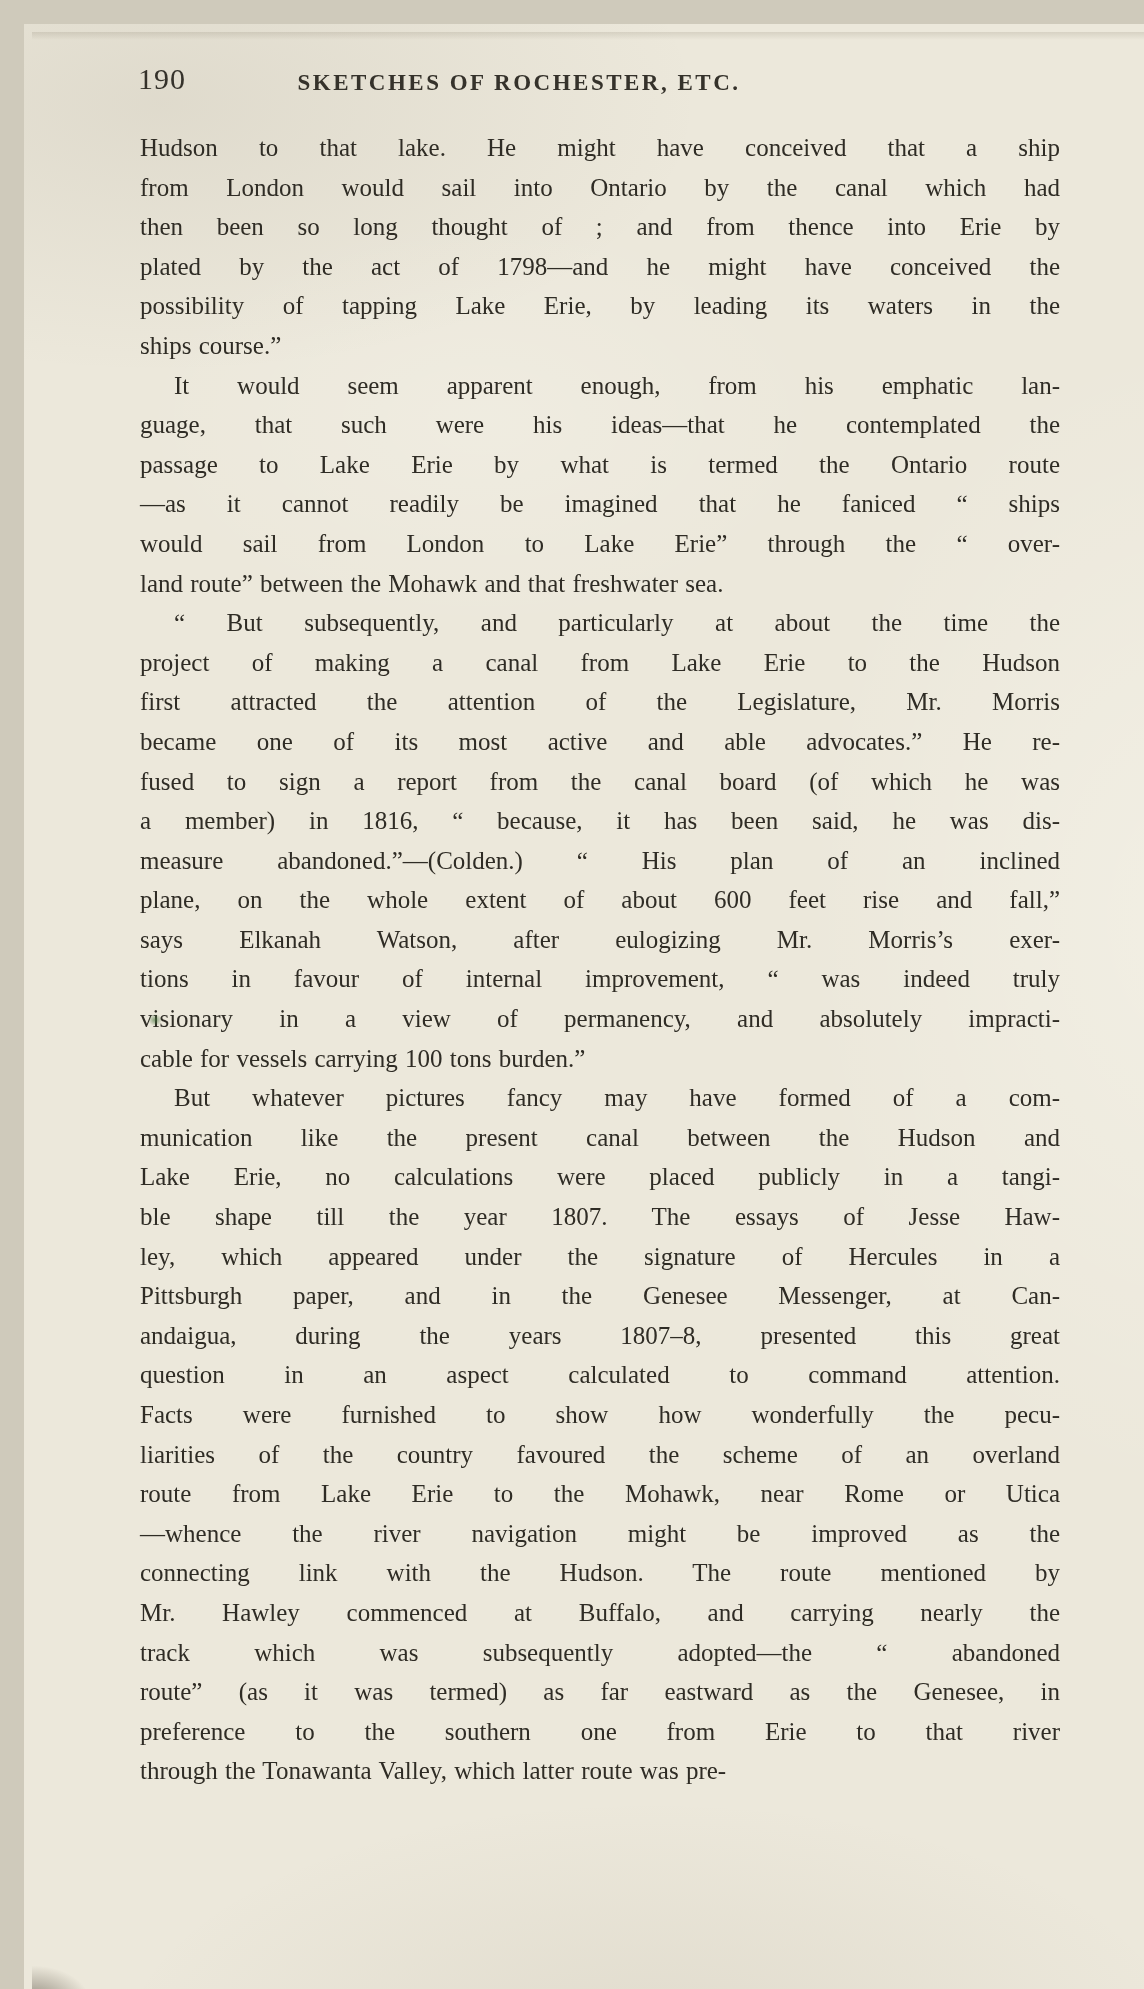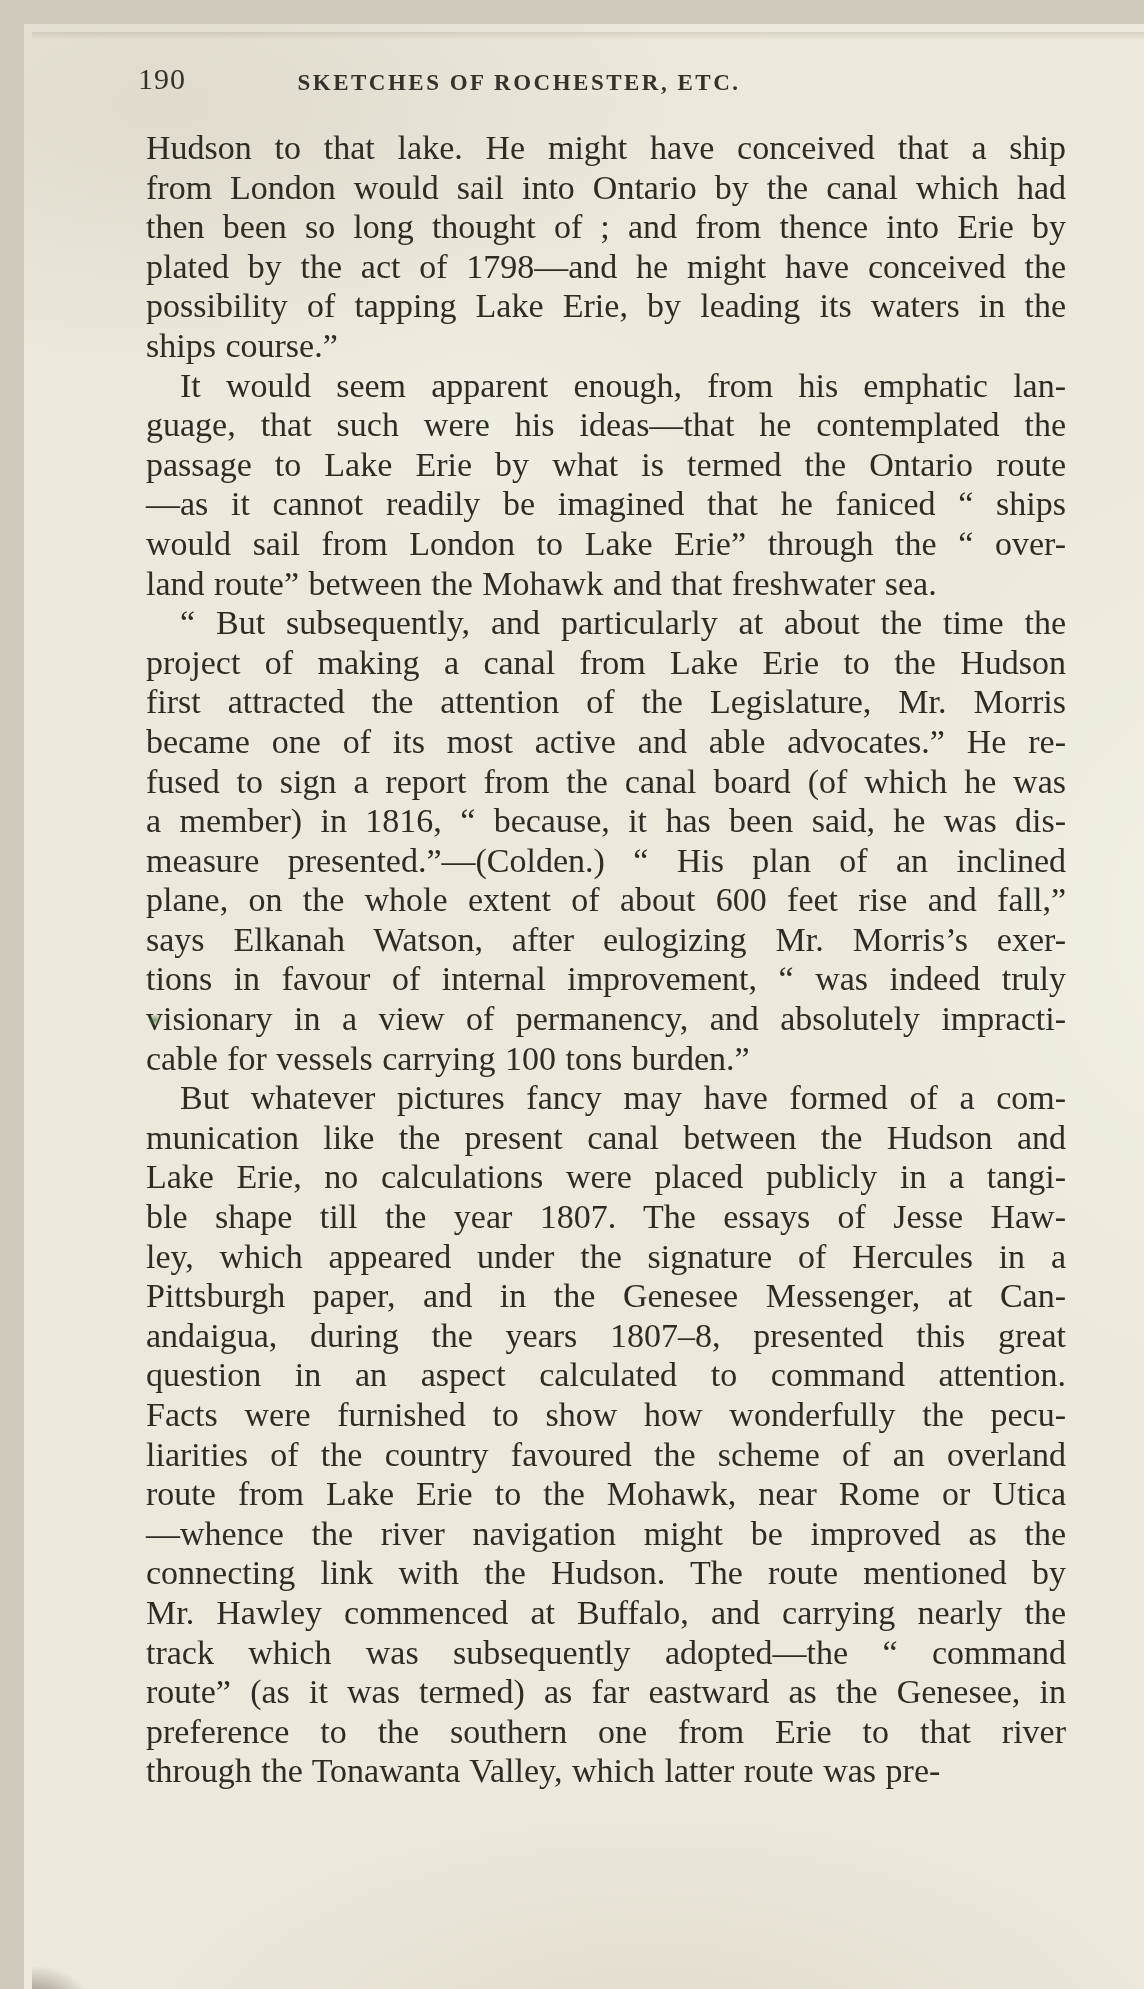--- a/index.html
+++ b/index.html
@@ -34,24 +34,24 @@
     top: 38px;
     transform: translateX(-50%);
     font-size: 23px;
     font-weight: bold;
     letter-spacing: 2.5px;
     color: #35322b;
     white-space: nowrap;
   }
   .text-block {
     position: absolute;
-    left: 106px;
+    left: 100px;
     top: 92px;
     width: 936px;
-    font-size: 34px;
+    font-size: 25px;
     line-height: 31.6px;
     color: #2f2c25;
     word-spacing: 1px;
   }
   .para { margin: 0; }
   .line {
     display: block;
     text-align: justify;
     text-align-last: justify;
   }
@@ -116,21 +116,21 @@
         <span class="line">would sail from London to Lake Erie” through the “ over-</span>
         <span class="line last">land route” between the Mohawk and that freshwater sea.</span>
       </p>
       <p class="para">
         <span class="line indented">“ But subsequently, and particularly at about the time the</span>
         <span class="line">project of making a canal from Lake Erie to the Hudson</span>
         <span class="line">first attracted the attention of the Legislature, Mr. Morris</span>
         <span class="line">became one of its most active and able advocates.”  He re-</span>
         <span class="line">fused to sign a report from the canal board (of which he was</span>
         <span class="line">a member) in 1816, “ because, it has been said, he was dis-</span>
-        <span class="line">measure presented.”—(Colden.)  “ His plan of an inclined</span>
+        <span class="line">measure abandoned.”—(Colden.)  “ His plan of an inclined</span>
         <span class="line">plane, on the whole extent of about 600 feet rise and fall,”</span>
         <span class="line">says Elkanah Watson, after eulogizing Mr. Morris’s exer-</span>
         <span class="line">tions in favour of internal improvement, “ was indeed truly</span>
         <span class="line">visionary in a view of permanency, and absolutely impracti-</span>
         <span class="line last">cable for vessels carrying 100 tons burden.”</span>
       </p>
       <p class="para">
         <span class="line indented">But whatever pictures fancy may have formed of a com-</span>
         <span class="line">munication like the present canal between the Hudson and</span>
         <span class="line">Lake Erie, no calculations were placed publicly in a tangi-</span>
@@ -138,21 +138,21 @@
         <span class="line">ley, which appeared under the signature of Hercules in a</span>
         <span class="line">Pittsburgh paper, and in the Genesee Messenger, at Can-</span>
         <span class="line">andaigua, during the years 1807–8, presented this great</span>
         <span class="line">question in an aspect calculated to command attention.</span>
         <span class="line">Facts were furnished to show how wonderfully the pecu-</span>
         <span class="line">liarities of the country favoured the scheme of an overland</span>
         <span class="line">route from Lake Erie to the Mohawk, near Rome or Utica</span>
         <span class="line">—whence the river navigation might be improved as the</span>
         <span class="line">connecting link with the Hudson.  The route mentioned by</span>
         <span class="line">Mr. Hawley commenced at Buffalo, and carrying nearly the</span>
-        <span class="line">track which was subsequently adopted—the “ command</span>
+        <span class="line">track which was subsequently adopted—the “ abandoned</span>
         <span class="line">route” (as it was termed) as far eastward as the Genesee, in</span>
         <span class="line">preference to the southern one from Erie to that river</span>
         <span class="line last">through the Tonawanta Valley, which latter route was pre-</span>
       </p>
     </div>
   <div class="artifact-dot"></div>
   <div class="scan-edge-right"></div>
   <div class="scan-corner-bl"></div>
   <div class="scan-edge-bottom"></div>
 </div>

